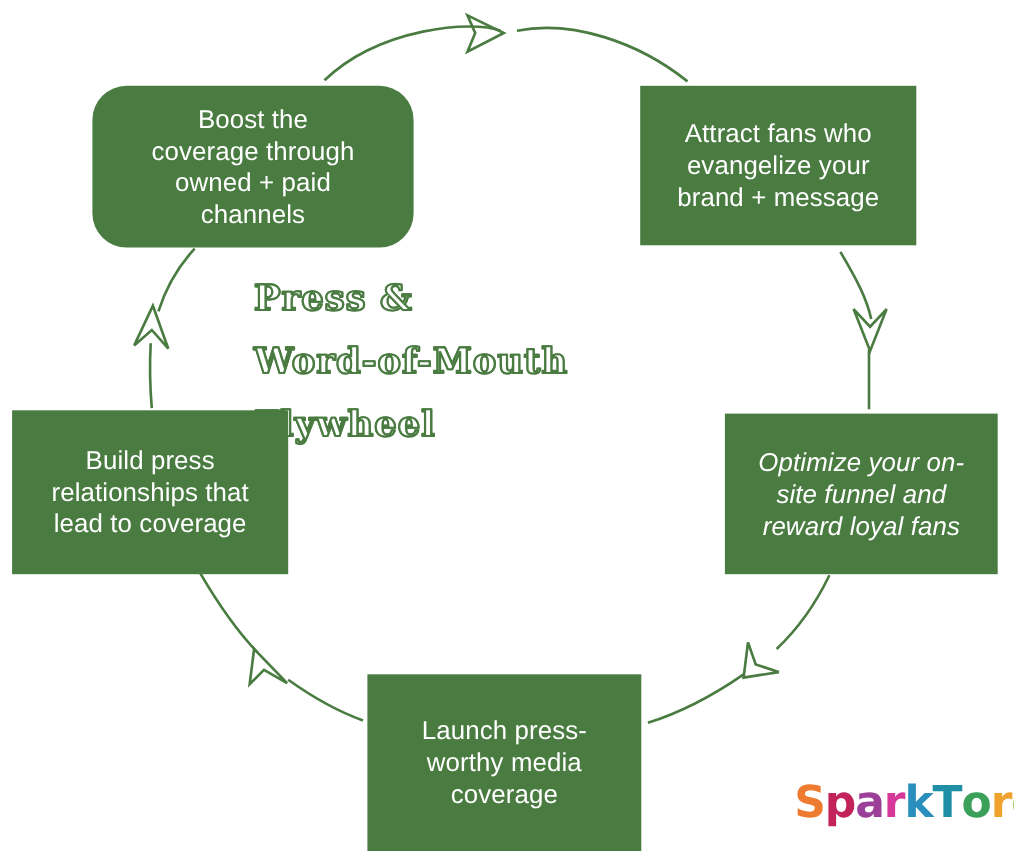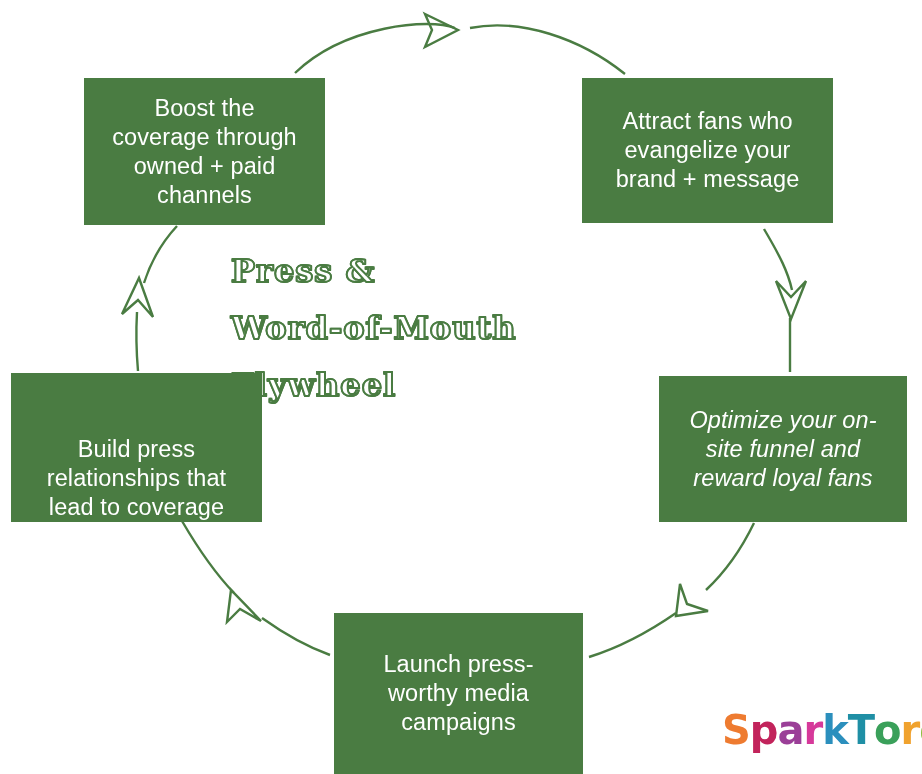--- a/index.html
+++ b/index.html
@@ -40,22 +40,22 @@
     font-size: 23.5px;
     line-height: 29px;
     font-weight: 400;
     letter-spacing: 0.1px;
     white-space: pre-line;
   }
   
   #node-attract  { left: 582px; top: 78px;  width: 251px; height: 145px; padding: 0 0; }
   #node-optimize { left: 659px; top: 376px; width: 248px; height: 146px; padding: 0 8px; font-style: italic; }
   #node-launch   { left: 334px; top: 613px; width: 249px; height: 161px; padding: 0 10px; }
-  #node-build    { left: 11px;  top: 373px; width: 251px; height: 149px; padding: 0 10px; align-items: flex-end; }
-  #node-boost    { left: 84px;  top: 78px;  width: 241px; height: 147px; padding: 0 24px; }
+  #node-build    { left: 11px;  top: 373px; width: 251px; height: 149px; padding: 16px 10px; }
+  #node-boost    { left: 84px;  top: 78px;  width: 292px; height: 147px; padding: 0 24px; border-radius: 31px; }
 
   #center-title {
     position: absolute;
     left: 231px;
     top: 243px;
     width: 460px;
     text-align: left;
     z-index: 2;
     font-family: "DejaVu Serif", "Liberation Serif", serif;
     font-size: 32px;
@@ -136,21 +136,21 @@
 
   <div class="node-box" id="node-optimize">
     <div class="node-label">Optimize your on-
 site funnel and
 reward loyal fans</div>
   </div>
 
   <div class="node-box" id="node-launch">
     <div class="node-label">Launch press-
 worthy media
-campaigns</div>
+coverage</div>
   </div>
 
   <div class="node-box" id="node-build">
     <div class="node-label">Build press
 relationships that
 lead to coverage</div>
   </div>
 
   <div id="center-title">Press &amp;
 Word-of-Mouth

